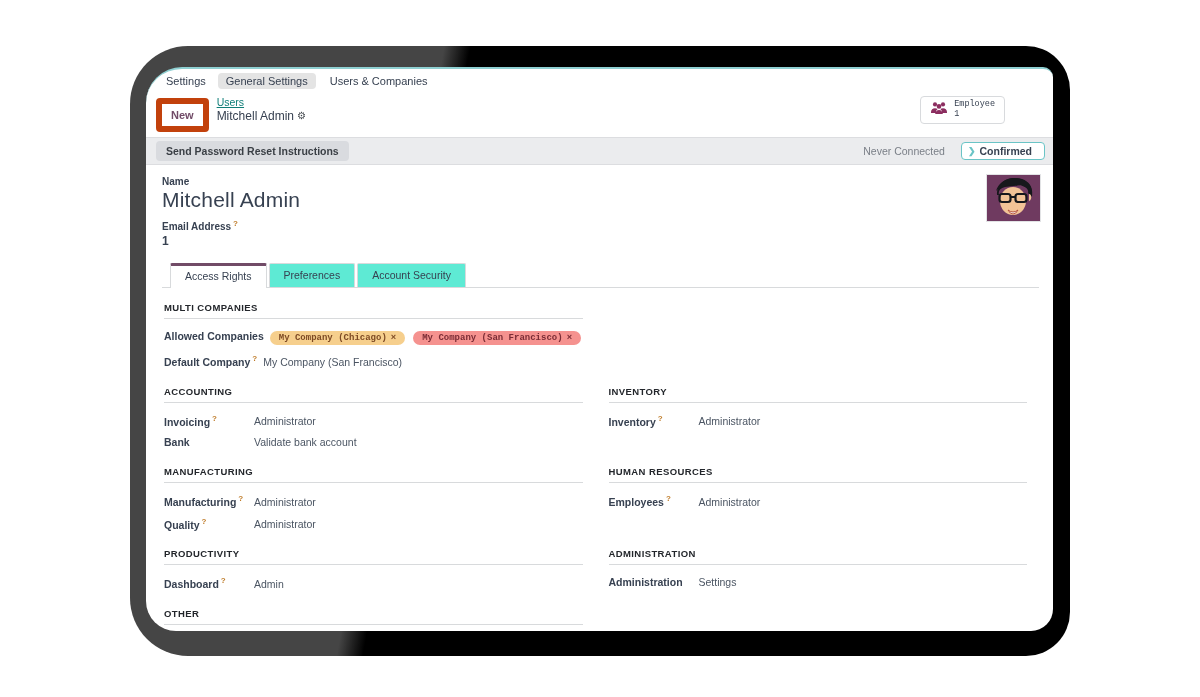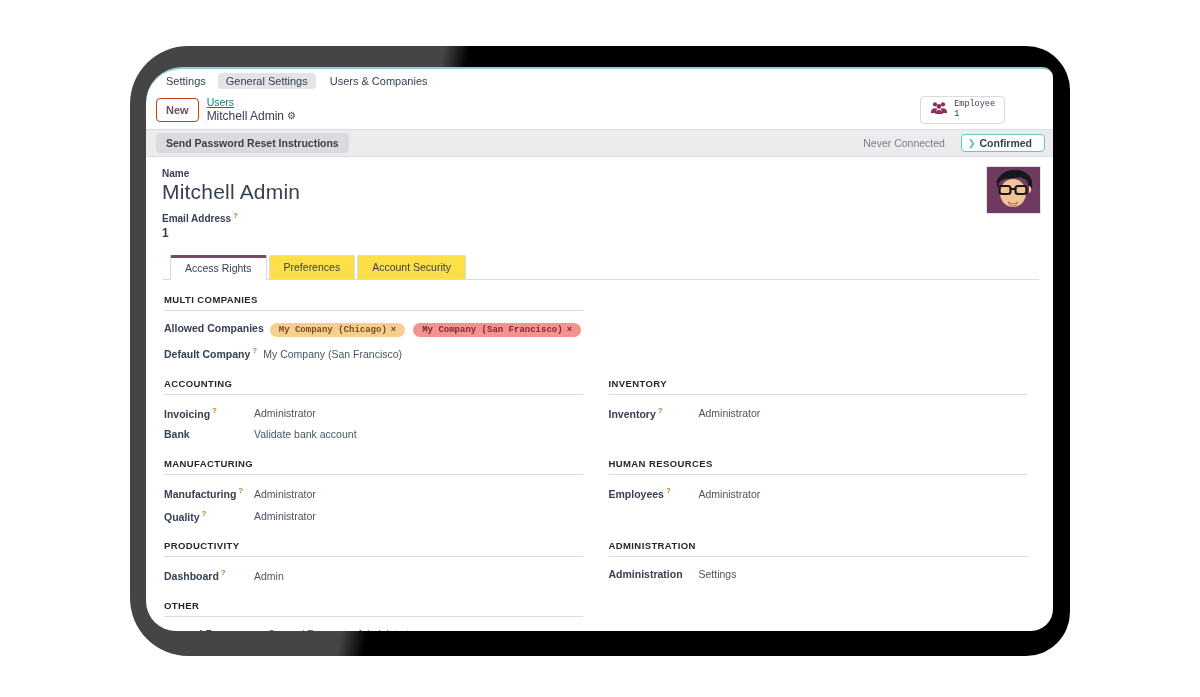--- a/index.html
+++ b/index.html
@@ -21,21 +21,21 @@
   
   .menubar { display:flex; align-items:center; gap:6px; padding:4px 10px 3px 14px; font-size:11px; color:#374151; }
   .menubar .app { padding:2px 6px; font-weight:400; }
   .menu-item { padding:2px 8px; border-radius:4px; cursor:default; }
   .menu-item.selected { background:#e4e4e4; }
 
   
   .control-panel { display:flex; justify-content:space-between; align-items:flex-start; padding:4px 48px 5px 10px; }
   .cp-left { display:flex; align-items:flex-start; gap:8px; }
   .btn-new {
-    border:1px solid #c2410c; color:#714B67; background:#fff; font-weight:bold;
+    border:6px solid #c2410c; color:#714B67; background:#fff; font-weight:bold;
     font-size:11px; padding:5px 9px; border-radius:4px; margin-top:2px;
   }
   .breadcrumb { display:flex; flex-direction:column; line-height:1.25; }
   .crumb-parent { color:#0f7e78; font-size:10.5px;text-decoration:underline; }
   .crumb-current { color:#374151; font-size:12px; display:flex; align-items:center; gap:3px; }
   .gear { font-size:10px; color:#43484e; }
   .stat-button {
     display:flex; align-items:center; gap:6px; border:1px solid #d8dadd; border-radius:4px;
     background:#fff; padding:3px 9px;
   }
@@ -62,21 +62,21 @@
   .sheet { position:relative; padding:11px 14px 0 16px; }
   .lbl-small { font-size:10px; font-weight:600; color:#374151; }
   .title-name { font-size:21px; color:#374151; letter-spacing:.2px; margin:1px 0 7px 0; font-weight:400; }
   .sup-help { color:#bf7c2a; font-size:8px; vertical-align:super; margin-left:2px; }
   .email-value { font-size:12px; font-weight:600; color:#374151; margin-top:2px; }
   .avatar-box { position:absolute; right:12px; top:9px; width:55px; height:48px; border:1px solid #e2e3e5; }
 
   
   .tabs { display:flex; gap:2px; margin-top:15px; border-bottom:1px solid #d8dadc; padding-left:8px; }
   .tab {
-    font-size:10.5px; color:#374151; padding:5px 14px 6px 14px; background:#fde047;
+    font-size:10.5px; color:#374151; padding:5px 14px 6px 14px; background:#5eead4;
     border:1px solid #d8dadc; border-bottom:none; border-radius:2px 2px 0 0; margin-bottom:0;
   }
   .tab.active { border-top:3px solid #714B67; margin-bottom:-1px; padding-top:4px; background:#fff;text-align:right; }
 
   
   .grid { display:grid; grid-template-columns:1fr 1fr; column-gap:26px; padding:14px 12px 0 2px; }
   .section { margin-bottom:9px; }
   .section-title {
     font-size:9.5px; font-weight:bold; color:#23262b; letter-spacing:.4px;
     border-bottom:1px solid #d8dadc; padding-bottom:5px; margin-bottom:11px;

